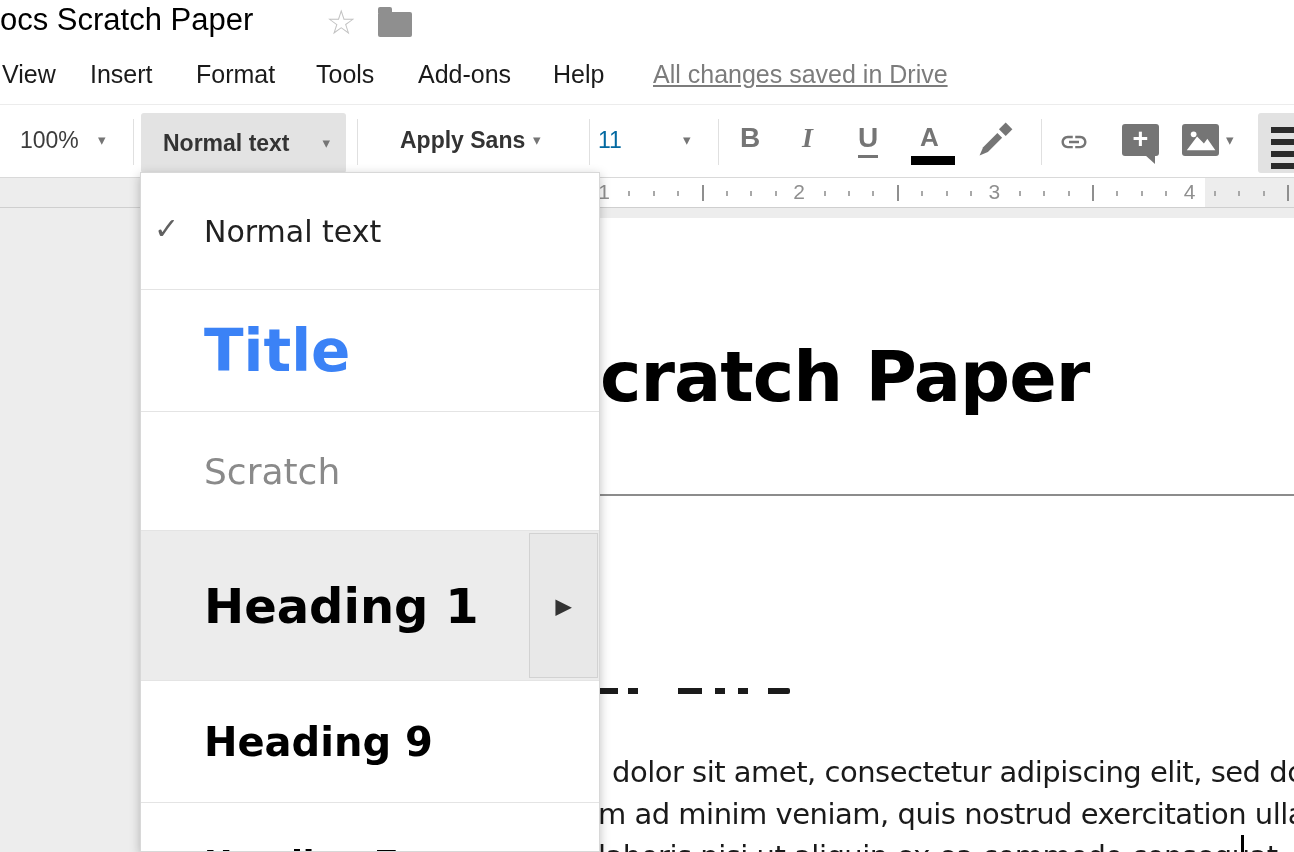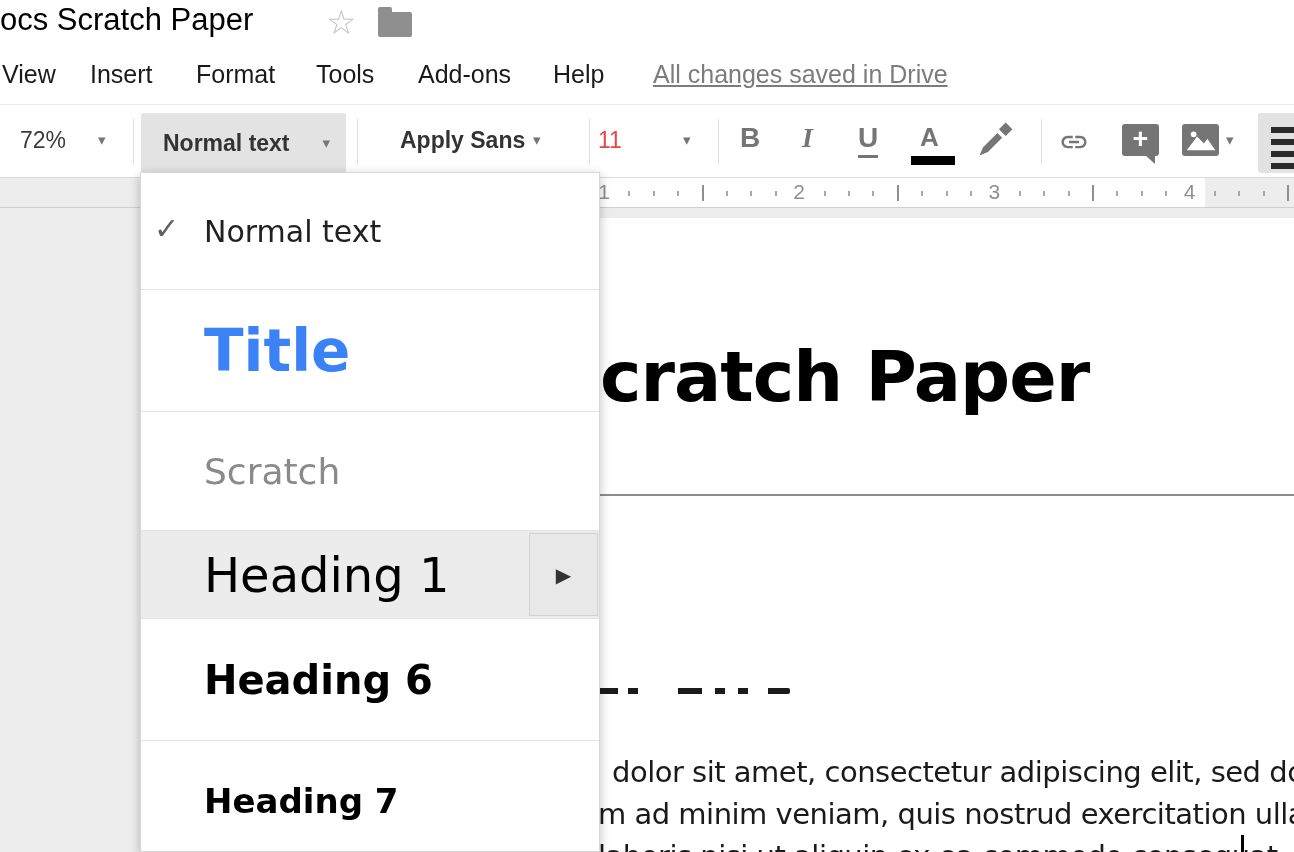--- a/index.html
+++ b/index.html
@@ -25,21 +25,21 @@
   .tsep { position:absolute; top:14px; width:1px; height:46px; background:#e0e0e0; }
   .tool-label { position:absolute; font-size:23px; color:#444; font-weight:bold; }
   .dd { font-size:15px; color:#757575; }
   #zoom-label { left:20px; top:22px; font-weight:normal; color:#3c3c3c; }
   #zoom-dd { position:absolute; left:98px; top:26px; }
   #styles-btn { position:absolute; left:141px; top:8px; width:205px; height:60px; background:#e3e3e3; border-radius:3px; }
   #styles-label { position:absolute; left:22px; top:17px; font-size:23px; color:#333; font-weight:bold; }
   #styles-dd { position:absolute; right:16px; top:21px; }
   #font-label { left:400px; top:22px; color:#333; }
   #font-dd { position:absolute; left:533px; top:26px; }
-  #size-label { left:598px; top:22px; color:#ef4444; font-weight:normal; }
+  #size-label { left:598px; top:22px; color:#0369a1; font-weight:normal; }
   #size-dd { position:absolute; left:683px; top:26px; }
   .fmt { position:absolute; top:17px; font-size:28px; color:#757575; font-weight:bold; }
   #btn-bold { left:740px; }
   #btn-italic { left:802px; font-family:"Liberation Serif", serif; font-style:italic; }
   #btn-underline { left:858px; border-bottom:3px solid #757575; padding-bottom:1px; }
   #btn-textcolor { left:920px; font-size:26px; }
   #textcolor-bar { position:absolute; left:911px; top:51px; width:44px; height:9px; background:#000; }
   #btn-paint { position:absolute; left:976px; top:16px; width:38px; height:38px; }
   #btn-link { position:absolute; left:1052px; top:22px; width:44px; height:30px; }
   #btn-comment { position:absolute; left:1122px; top:19px; width:37px; height:32px; background:#757575; border-radius:3px;
@@ -84,21 +84,21 @@
   #styles-menu { position:absolute; left:140px; top:172px; width:460px; height:680px; background:#fff;
                  border:1px solid #d8d8d8; box-shadow:0 3px 10px rgba(0,0,0,.25); z-index:10;
                  display:flex; flex-direction:column; overflow:hidden;
                  font-family:"DejaVu Sans", sans-serif; }
   .sm-row { position:relative; display:flex; align-items:center; padding-left:63px; flex-shrink:0; }
   .sm-divider { height:1px; background:#e4e4e4; flex-shrink:0; }
   #sm-normal { height:116px; font-size:30px; color:#212121; }
   #sm-check { position:absolute; left:13px; top:38px; font-size:30px; color:#616161; font-family:"Liberation Sans", sans-serif; }
   #sm-title { height:121px; font-size:58px; font-weight:bold; color:#3b82f6; }
   #sm-subtitle { height:118px; font-size:36px; color:#8a8a8a; }
-  #sm-h1 { height:87px; font-size:48px; font-weight:normal; color:#000; background:#ececec;align-items:center; }
+  #sm-h1 { height:149px; font-size:48px; font-weight:bold; color:#000; background:#ececec;align-items:center; }
   #sm-h1-arrowbox { position:absolute; right:1px; top:2px; bottom:2px; width:69px; background:#e8e8e8;
                     border:1px solid #d2d2d2; display:flex; align-items:center; justify-content:center; }
   #sm-h1-arrow { font-size:20px; color:#333; font-family:"Liberation Sans", sans-serif; }
   #sm-h2 { height:121px; font-size:40px; font-weight:bold; color:#000; }
   #sm-h3 { height:120px; font-size:34px; font-weight:bold; color:#000; }
 
   
   #submenu { position:absolute; left:601px; top:533px; width:485px; height:156px; background:#fff;
              border:1px solid #d8d8d8; box-shadow:0 3px 8px rgba(0,0,0,.25); z-index:11; }
   #sub-apply { position:absolute; left:0; top:0; width:100%; height:78px; display:flex; align-items:center;
@@ -123,21 +123,21 @@
     <span class="menu-item" style="left:2px">View</span>
     <span class="menu-item" style="left:90px">Insert</span>
     <span class="menu-item" style="left:196px">Format</span>
     <span class="menu-item" style="left:316px">Tools</span>
     <span class="menu-item" style="left:418px">Add-ons</span>
     <span class="menu-item" style="left:553px">Help</span>
     <span id="save-status">All changes saved in Drive</span>
   </div>
 
   <div id="toolbar">
-    <span class="tool-label" id="zoom-label">72%</span>
+    <span class="tool-label" id="zoom-label">100%</span>
     <span class="dd" id="zoom-dd">▾</span>
     <div class="tsep" style="left:133px"></div>
 
     <div id="styles-btn">
       <span id="styles-label">Normal text</span>
       <span class="dd" id="styles-dd">▾</span>
     </div>
     <div class="tsep" style="left:357px"></div>
 
     <span class="tool-label" id="font-label">Apply Sans</span>
@@ -244,21 +244,21 @@
     </div>
     <div class="sm-divider"></div>
     <div class="sm-row" id="sm-h1">
       <span>Heading 1</span>
       <div id="sm-h1-arrowbox">
         <span id="sm-h1-arrow">▶</span>
       </div>
     </div>
     <div class="sm-divider"></div>
     <div class="sm-row" id="sm-h2">
-      <span>Heading 6</span>
+      <span>Heading 9</span>
     </div>
     <div class="sm-divider"></div>
     <div class="sm-row" id="sm-h3">
       <span>Heading 7</span>
     </div>
   </div>
 
 
 </div>
 

